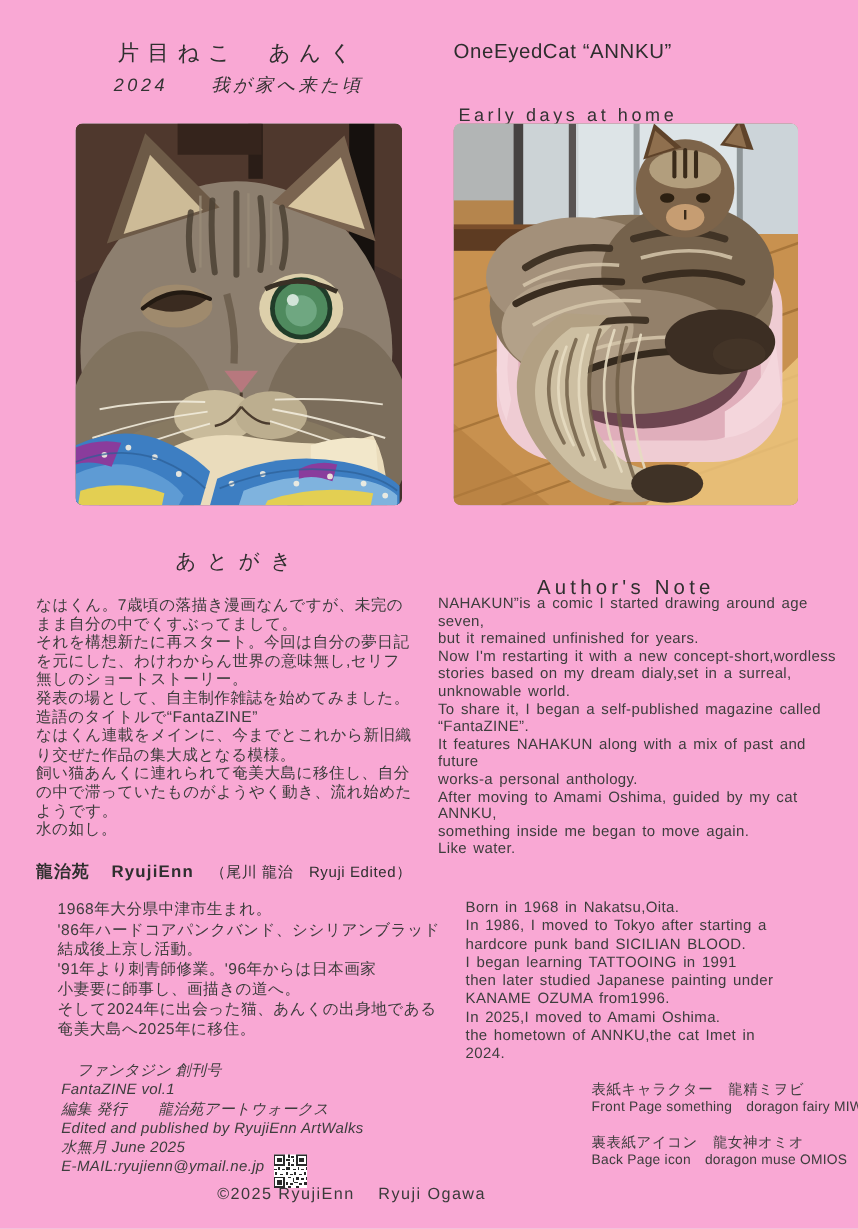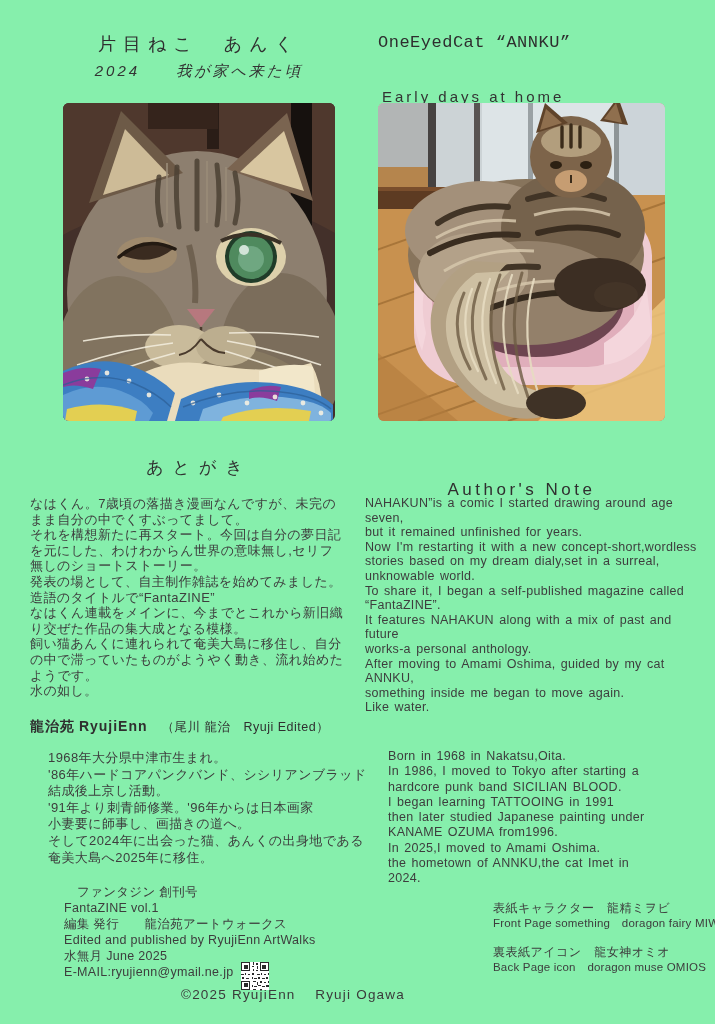--- a/index.html
+++ b/index.html
@@ -1,30 +1,30 @@
 <!DOCTYPE html>
 <html><head>
 <meta charset="utf-8">
 <style>
   html,body{margin:0;padding:0;background:#e9e9e9;}
   .page{
     position:relative;width:715px;height:1024px;margin:0 auto;
-    background:#86efac;overflow:hidden;
+    background:#f9a8d4;overflow:hidden;
     font-family:"Liberation Sans","DejaVu Sans",sans-serif;color:#3c3c3c;
   }
   .abs{position:absolute;}
   .pre{white-space:pre-line;}
   .center{text-align:center;}
 
   
   .title-jp{left:63px;top:32px;width:272px;font-size:18px;letter-spacing:7px;
     color:#2f2f2f;font-family:"Liberation Serif","DejaVu Serif",serif;}
   .subtitle-jp{left:43px;top:62px;width:312px;font-size:15px;letter-spacing:3px;color:#333;font-style:italic;}
   .title-en{left:378px;top:33px;width:300px;font-size:17px;letter-spacing:0.5px;
-    color:#2e2e2e;font-family:Liberation Mono, monospace;}
+    color:#2e2e2e;font-family:Liberation Sans, sans-serif;}
   .subtitle-en{left:382px;top:64px;width:290px;font-size:15px;letter-spacing:3px;color:#333;margin-top:24px;}
 
   
   .photo{overflow:hidden;border-radius:6px;background:#999;}
   .photo svg{display:block;}
   .photo-left{left:63px;top:103px;width:272px;height:318px;}
   .photo-right{left:378px;top:103px;width:287px;height:318px;}
 
   
   .h-afterword{left:63px;top:456px;width:272px;font-size:17px;letter-spacing:9px;color:#2f2f2f;}
@@ -39,22 +39,22 @@
   
   .author-line{left:30px;top:718px;width:620px;font-size:14px;color:#2f2f2f;}
   .author-line .strong{font-weight:bold;letter-spacing:1px;text-align:center;}
   .author-line .paren{font-size:12.5px;font-weight:normal;letter-spacing:0.5px;margin-left:10px;}
   .bio-jp{left:48px;top:750px;width:320px;font-size:13px;line-height:16.6px;
     letter-spacing:0.4px;color:#3d3d3d;}
   .bio-en{left:388px;top:749px;width:310px;font-size:12.5px;line-height:15.3px;
     letter-spacing:0.3px;word-spacing:1.5px;color:#3d3d3d;}
 
   
-  .pub{left:64px;top:884px;width:320px;font-size:12.5px;line-height:16px;
-    letter-spacing:0.3px;color:#3d3d3d;}
+  .pub{left:51px;top:884px;width:320px;font-size:12.5px;line-height:16px;
+    letter-spacing:0.3px;color:#3d3d3d;font-style:italic;}
   .pub .indent{margin-left:13px;}
   .email-row{display:flex;align-items:flex-start;gap:8px;}
   .qr{margin-top:-2px;}
 
   
   .credits{left:449px;top:901px;width:270px;color:#3d3d3d;margin-left:44px;}
   .credit-jp{font-size:12px;letter-spacing:0.5px;line-height:15px;}
   .credit-en{font-size:11.5px;letter-spacing:0.2px;line-height:15px;}
   .credit-gap{height:14px;}
 
@@ -277,21 +277,21 @@
 To share it, I began a self-published magazine called
 “FantaZINE”.
 It features NAHAKUN along with a mix of past and future
 works-a personal anthology.
 After moving to Amami Oshima, guided by my cat ANNKU,
 something inside me began to move again.
 Like water.</div>
 
   <div class="abs author-line">
     <span class="strong">龍治苑</span>
-    <span class="strong" style="">RyujiEnn</span>
+    <span class="strong" style="margin-left:14px;">RyujiEnn</span>
     <span class="paren">（尾川 龍治　Ryuji Edited）</span>
   </div>
 
   <div class="abs pre bio-jp">1968年大分県中津市生まれ。
 '86年ハードコアパンクバンド、シシリアンブラッド
 結成後上京し活動。
 '91年より刺青師修業。'96年からは日本画家
 小妻要に師事し、画描きの道へ。
 そして2024年に出会った猫、あんくの出身地である
 奄美大島へ2025年に移住。</div>

